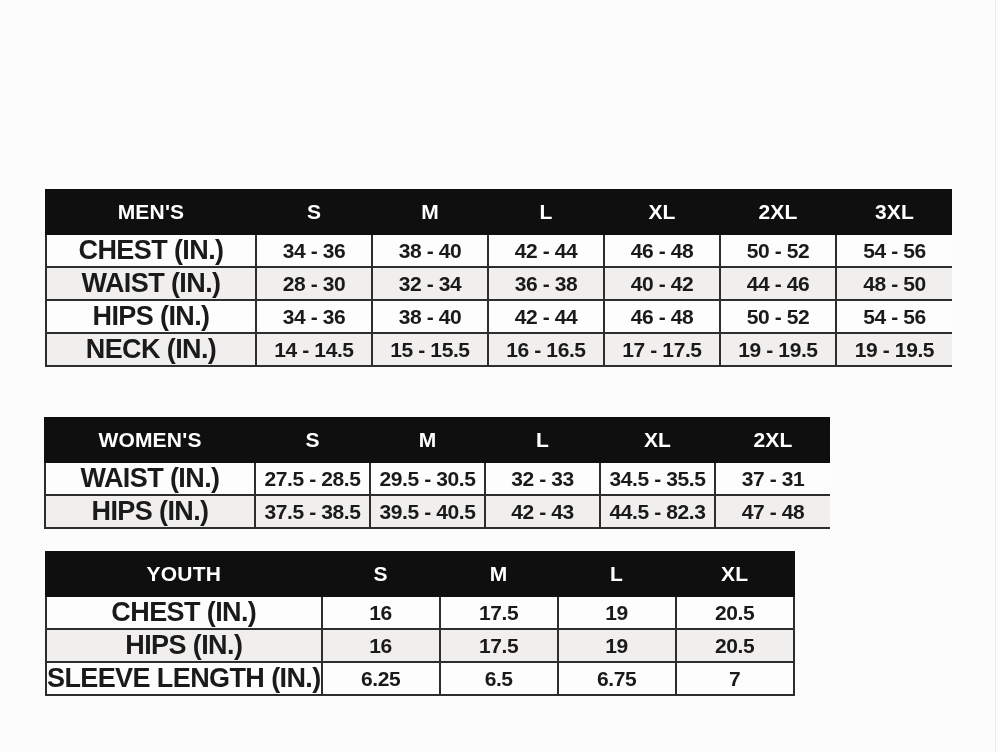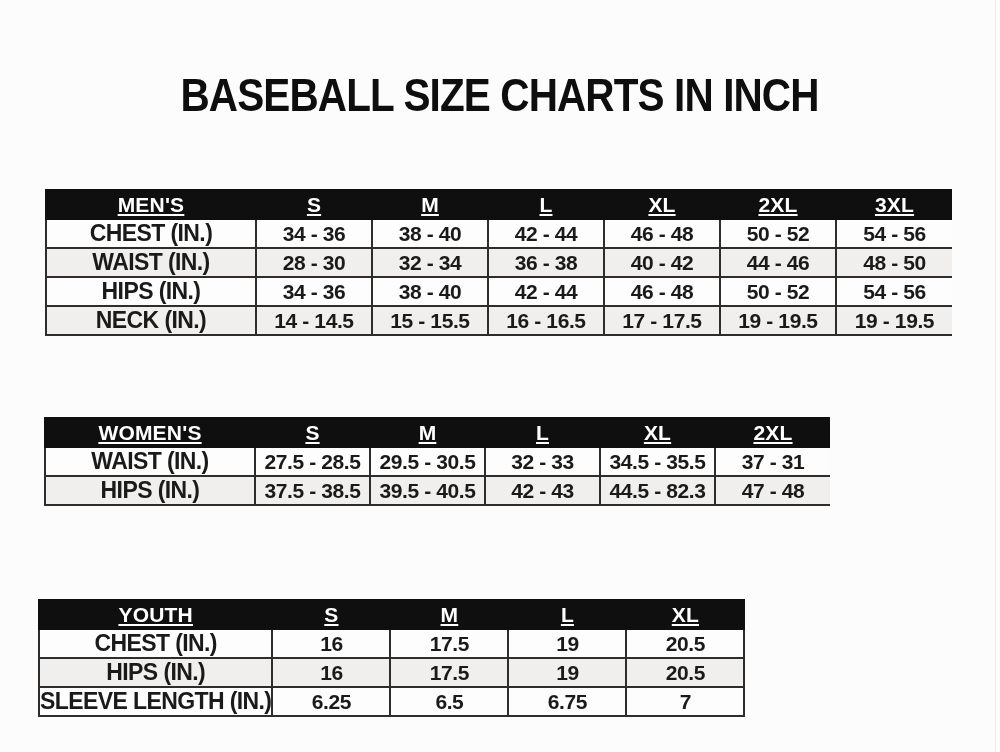--- a/index.html
+++ b/index.html
@@ -37,70 +37,66 @@
   table.tbl{
     position:absolute;
     border-collapse:collapse;
     table-layout:fixed;
     font-weight:bold;
   }
   .tbl th{
     background:var(--header-bg);
     color:var(--header-text);
     font-size:21px;
-    height:29px;
+    height:44px;
     letter-spacing:0.2px;
     border:2px solid var(--header-bg);
     text-align:center;
     vertical-align:middle;
     white-space:nowrap;
-    text-decoration:underline;
   }
   .tbl td{
     border:2px solid var(--border);
     background:var(--row-white);
     color:var(--text);
     font-size:21px;
     letter-spacing:-0.4px;
     height:27px;
     text-align:center;
     vertical-align:middle;
     white-space:nowrap;
   }
   .tbl td.lbl{
-    font-size:23px;
+    font-size:27px;
     letter-spacing:-0.6px;
   }
   .tbl tbody tr:nth-child(even) td{
     background:var(--row-alt);
   }
   
   .no-right th:last-child,
   .no-right td:last-child{
     border-right:none;
   }
   #t-mens  {left:45px; top:189px;}
   #t-womens{left:44px; top:417px;}
-  #t-youth {left:38px; top:551px;margin-top:48px;}
+  #t-youth {left:45px; top:551px;}
   #t-mens   col.c-lbl{width:210px;} #t-mens   col.c-dat{width:116px;}
   #t-womens col.c-lbl{width:210px;} #t-womens col.c-dat{width:115px;}
   #t-youth  col.c-lbl{width:210px;} #t-youth  col.c-dat{width:118px;}
   .scan-edge{
     position:absolute;top:0;right:4px;width:1px;height:752px;
     background:#ececec;
   }
 </style>
 </head>
 <body>
 
 <div class="page">
 
-  <div class="title-wrap">
-    <h1 class="title">BASEBALL SIZE CHARTS IN INCH</h1>
-  </div>
 
   <table class="tbl no-right" id="t-mens">
     <colgroup>
       <col class="c-lbl">
         <col class="c-dat">
         <col class="c-dat">
         <col class="c-dat">
         <col class="c-dat">
         <col class="c-dat">
         <col class="c-dat">

